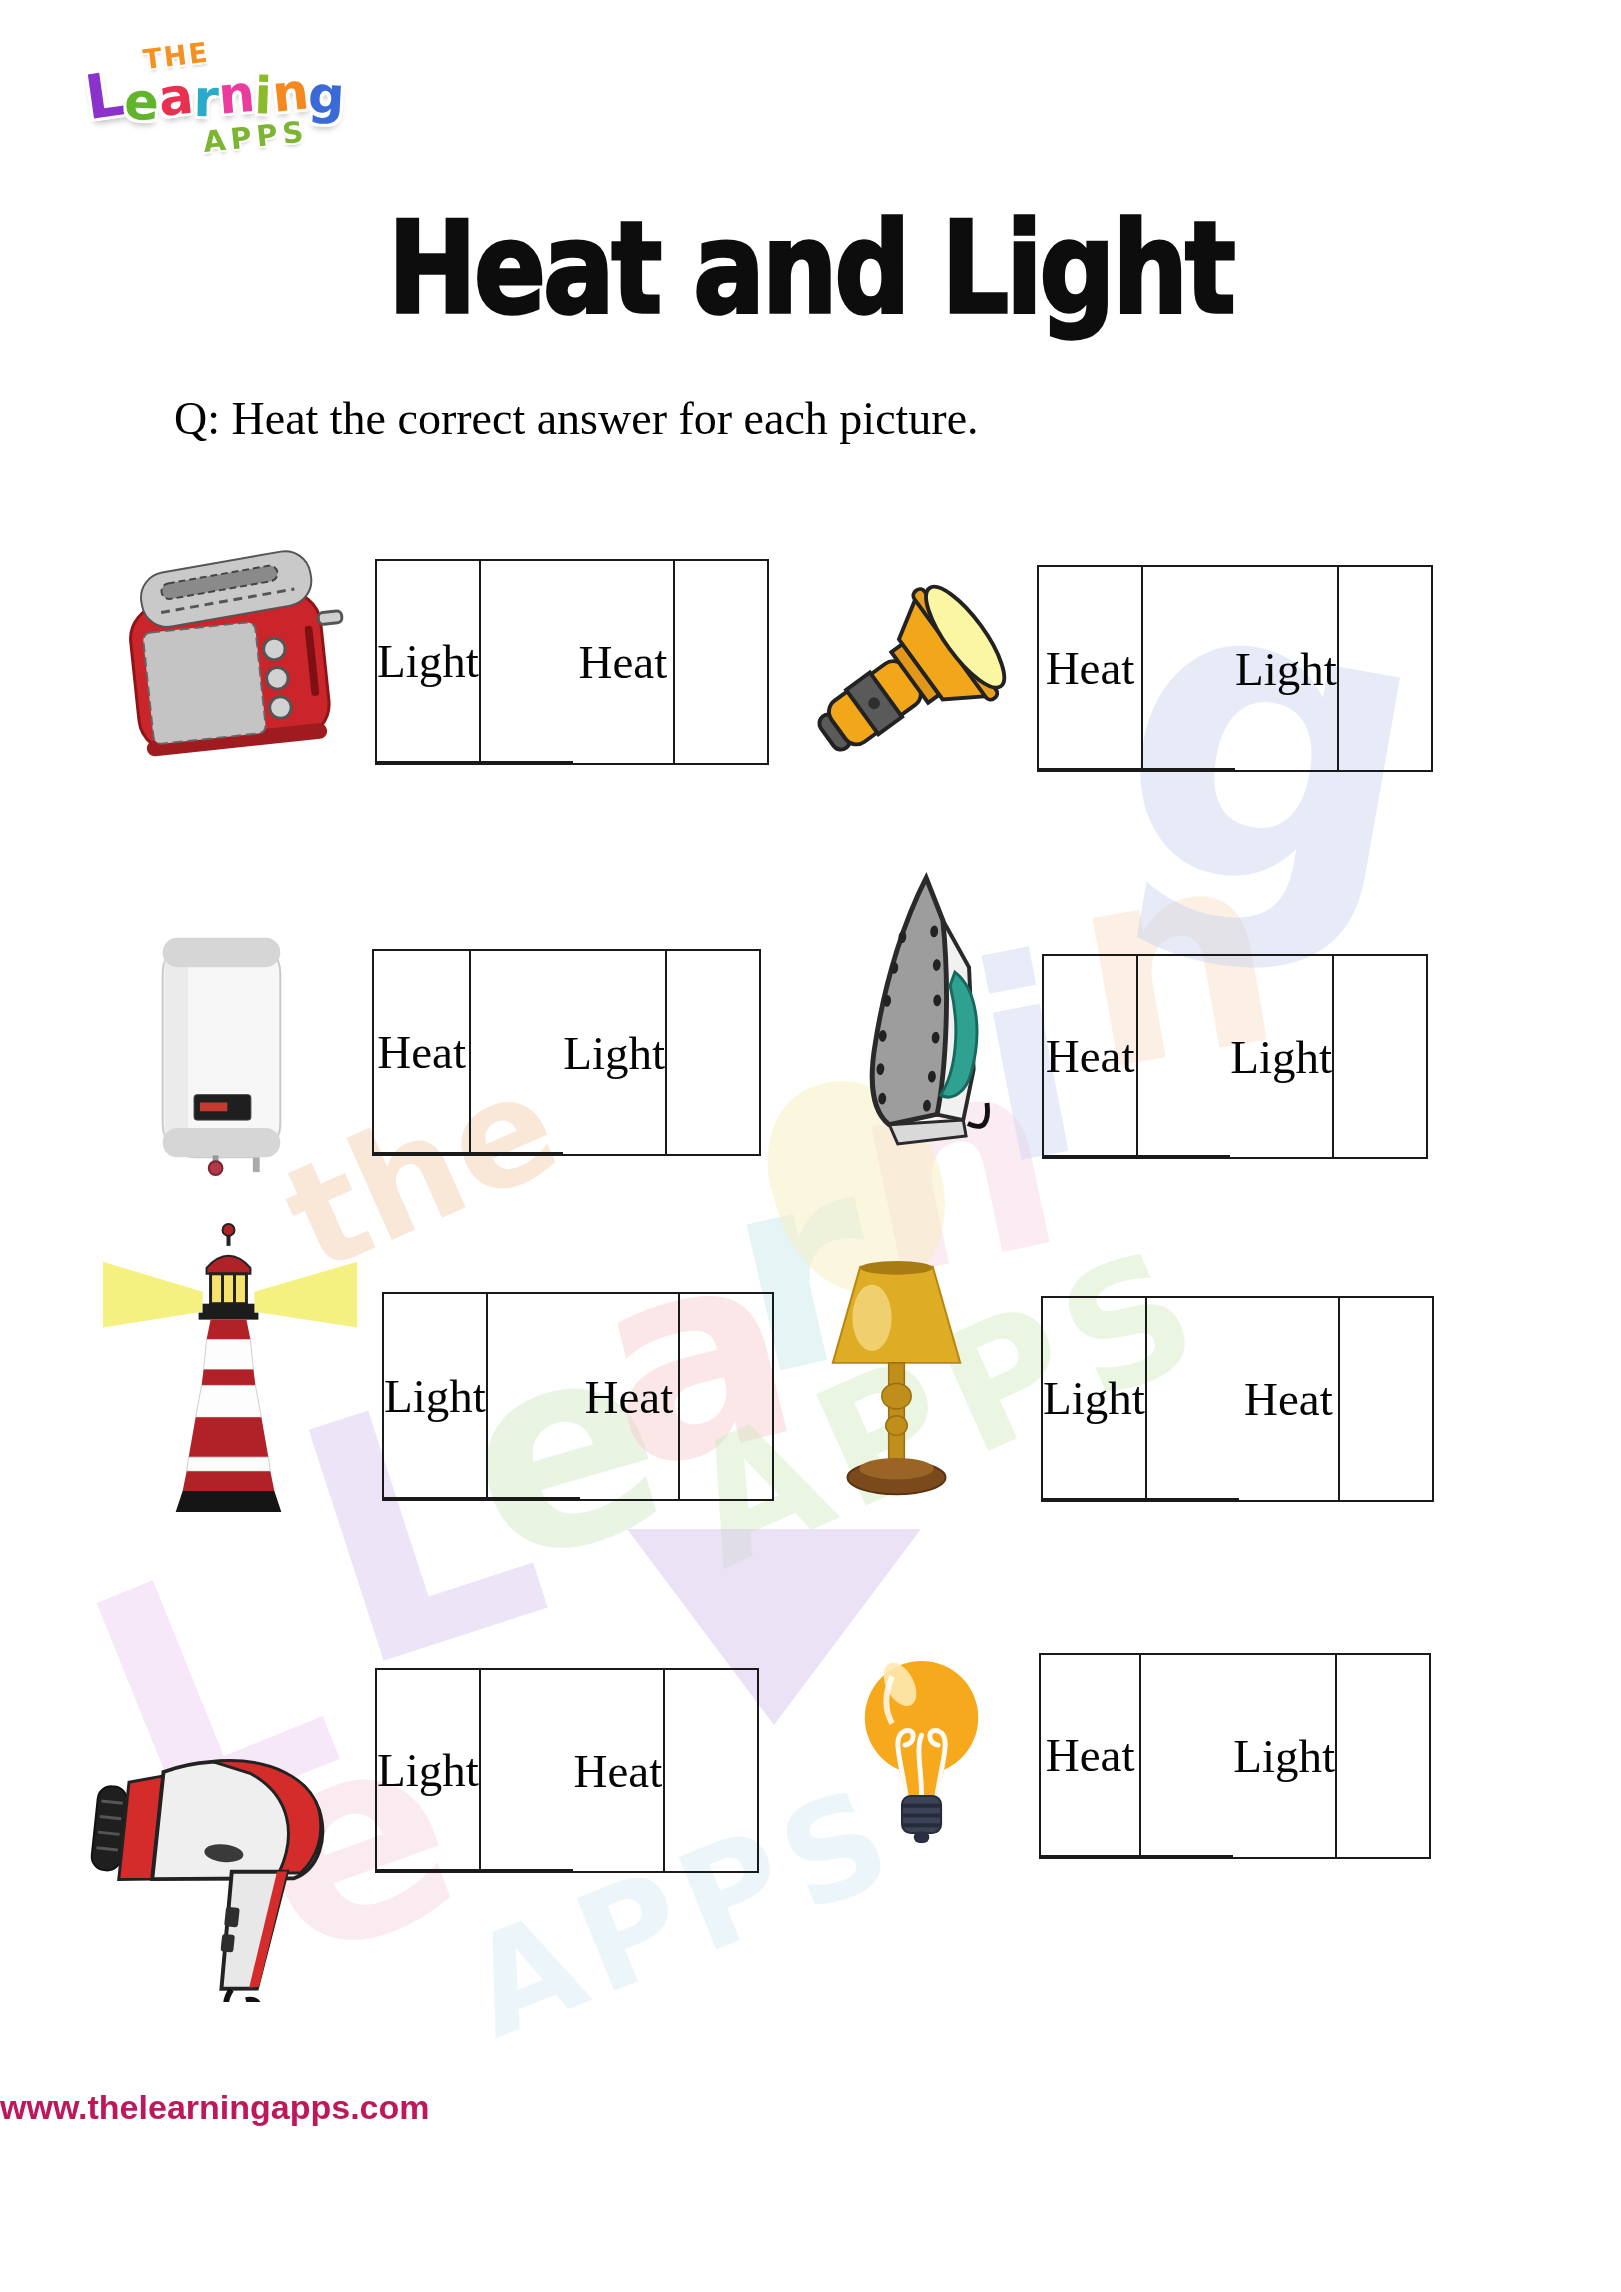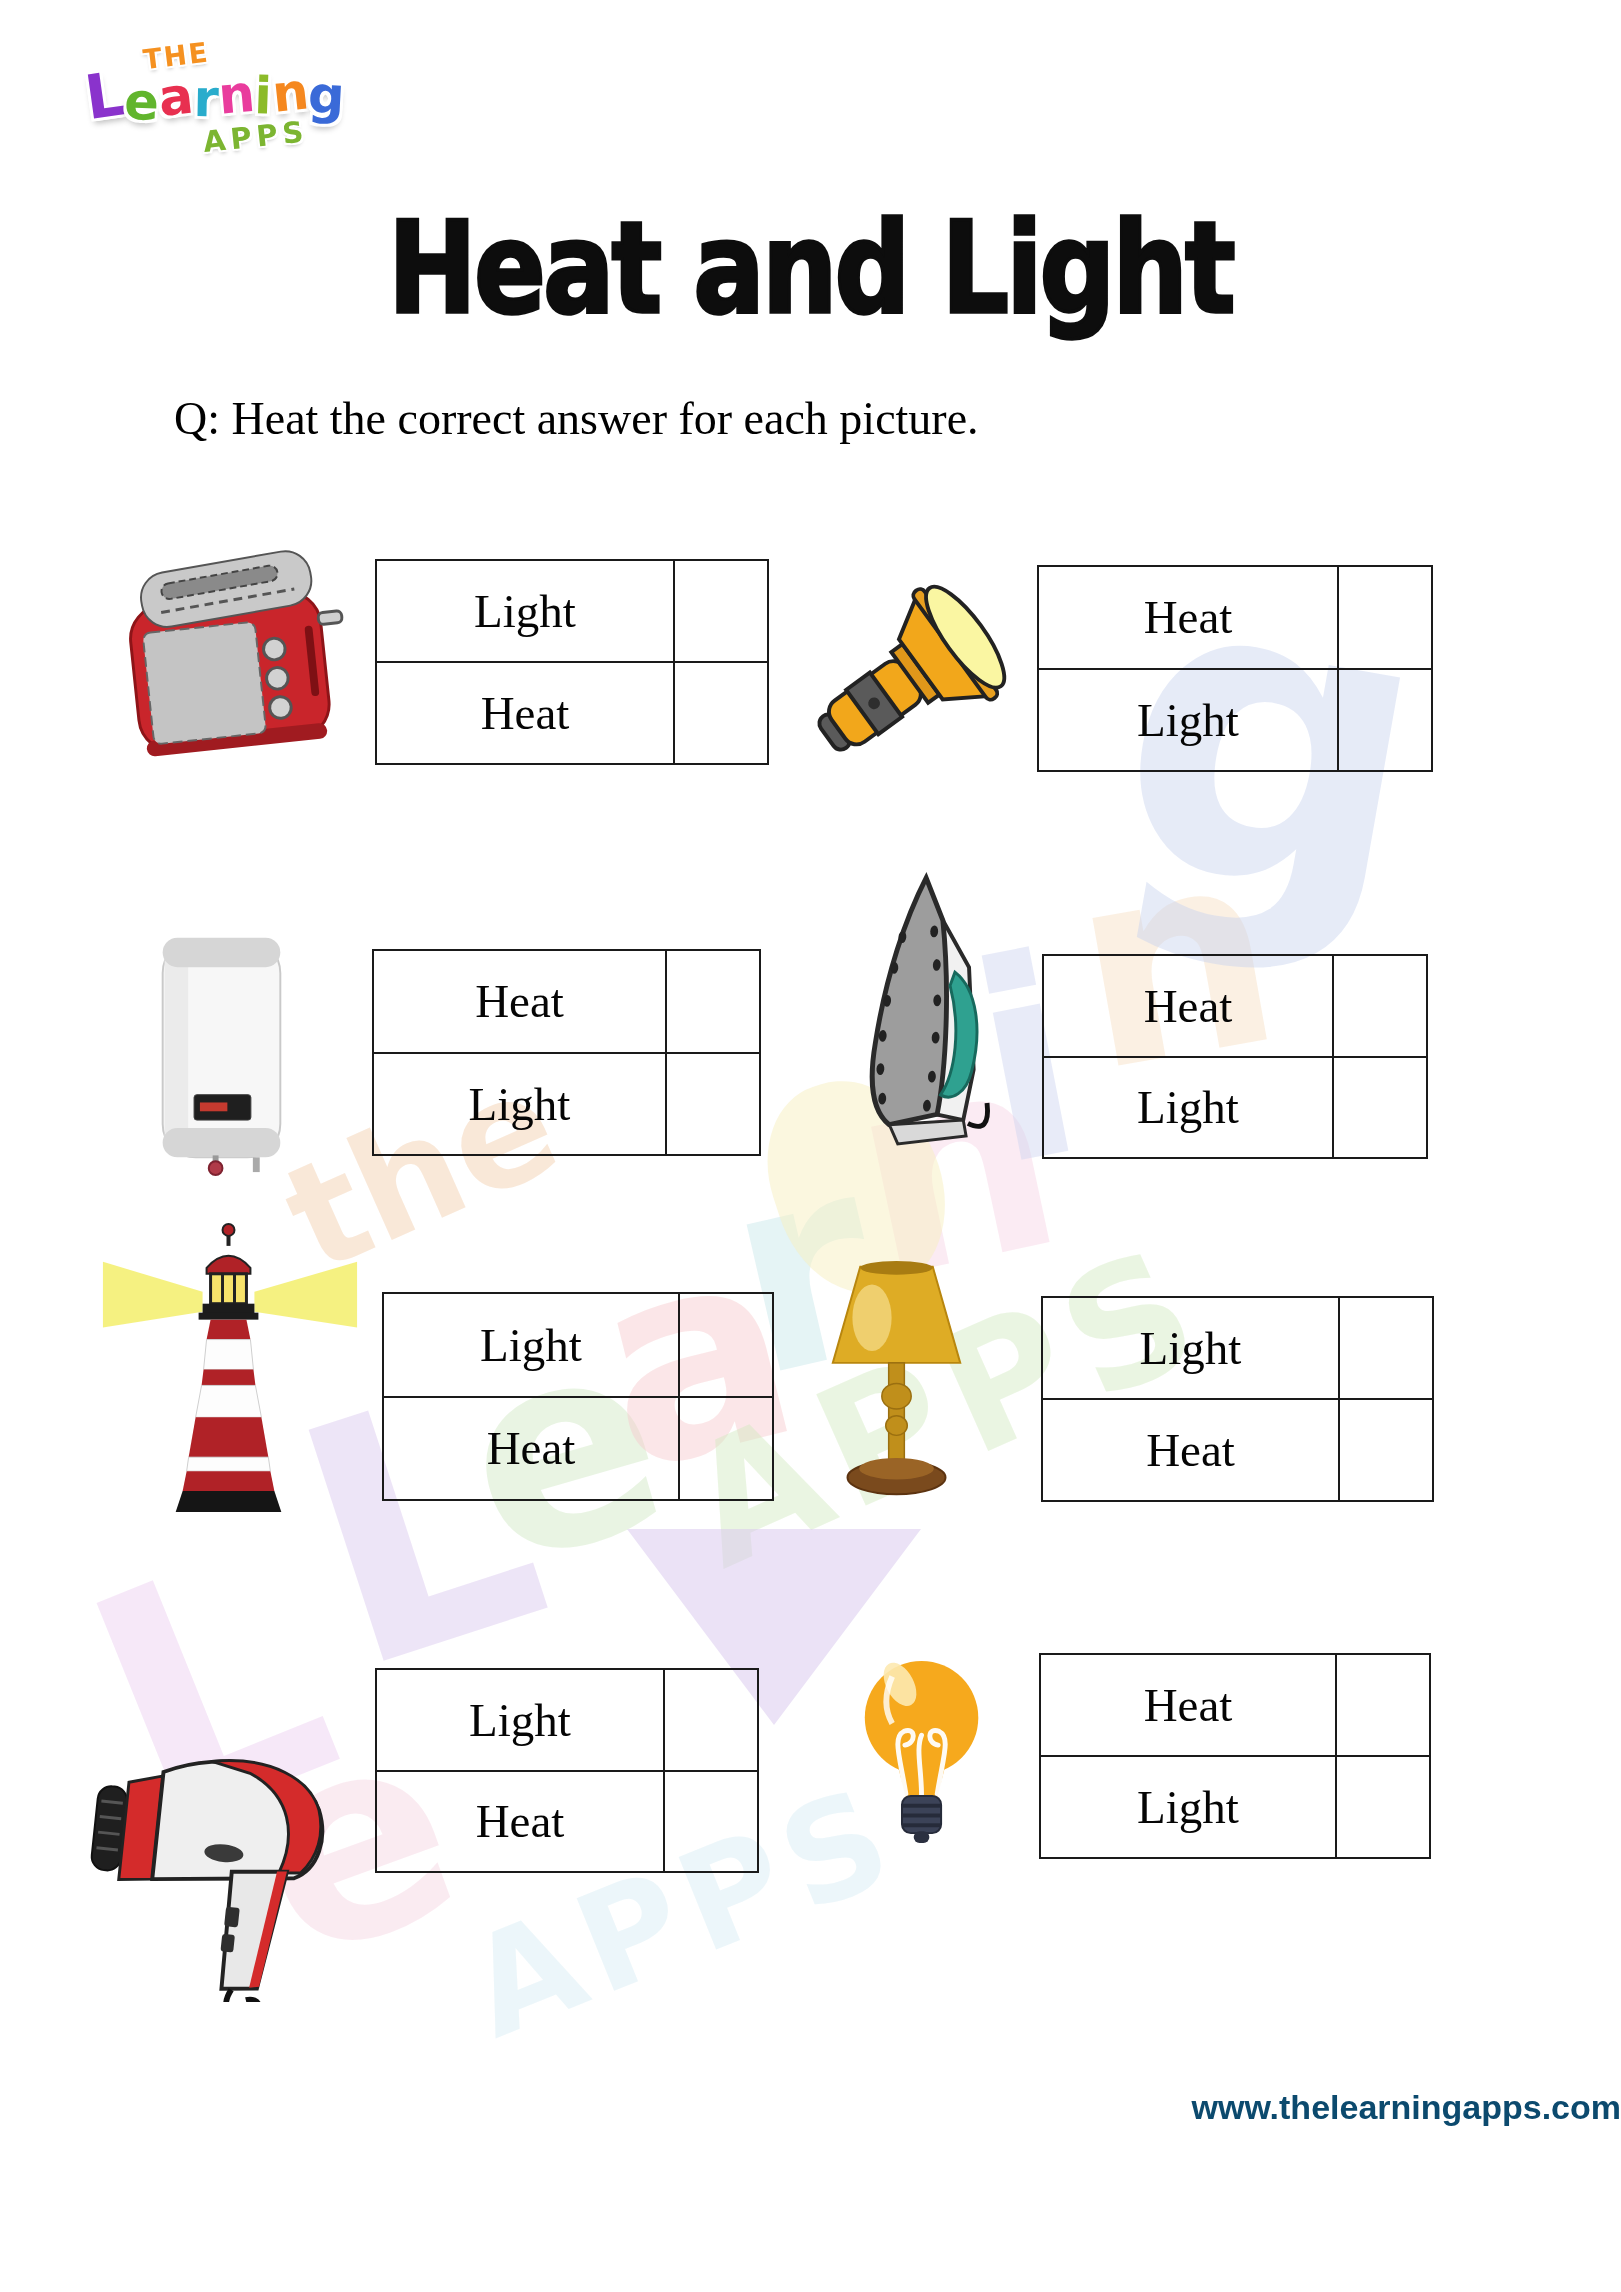--- a/index.html
+++ b/index.html
@@ -49,35 +49,35 @@
              text-shadow:-2px -2px 0 #fff,2px -2px 0 #fff,-2px 2px 0 #fff,2px 2px 0 #fff,0 2.9px 3.9px rgba(0,0,0,.25);}
 
   
   .title{position:absolute;left:0;right:0;top:194px;text-align:center;z-index:1;
          font-family:"DejaVu Sans",sans-serif;font-weight:bold;font-size:106px;color:#0d0d0d;
          letter-spacing:-2.9px;transform:scaleY(1.2);transform-origin:top center;
          -webkit-text-stroke:2.9px #0d0d0d;}
   .question{position:absolute;left:174px;top:392px;z-index:1;font-size:46px;color:#000;}
 
   
-  .anstable{position:absolute;z-index:1;display:flex;flex-direction:column;
+  .anstable{position:absolute;z-index:1;display:flex;flex-direction:row;
             border:2.9px solid #1a1a1a;background:transparent;}
   .trow{flex:1;display:flex;border-bottom:2px solid #1a1a1a;}
   .trow:last-child{border-bottom:none;}
   .tlabel{flex:1;border-right:2px solid #1a1a1a;display:flex;align-items:center;justify-content:center;
           font-size:47px;color:#050505;}
   .tcheck{width:92px;cursor:pointer;}
 
   
   .art{position:absolute;z-index:1;}
   .art svg{display:block;width:100%;height:100%;}
 
   
-  .footer{position:absolute;left:0;right:0;top:2088px;text-align:right;z-index:1;
-          font-family:"Liberation Sans",sans-serif;font-weight:bold;font-size:34px;color:#0c4a6e;padding-left:42px;}
+  .footer{position:absolute;left:0;right:0;top:2088px;text-align:left;z-index:1;
+          font-family:"Liberation Sans",sans-serif;font-weight:bold;font-size:34px;color:#be185d;}
 </style>
 </head>
 <body>
 
 <div class="page">
 
   <div class="wm">
     <span class="wm-the">the</span>
     <span class="wm-L">L</span>
     <span class="wm-e1">e</span>

